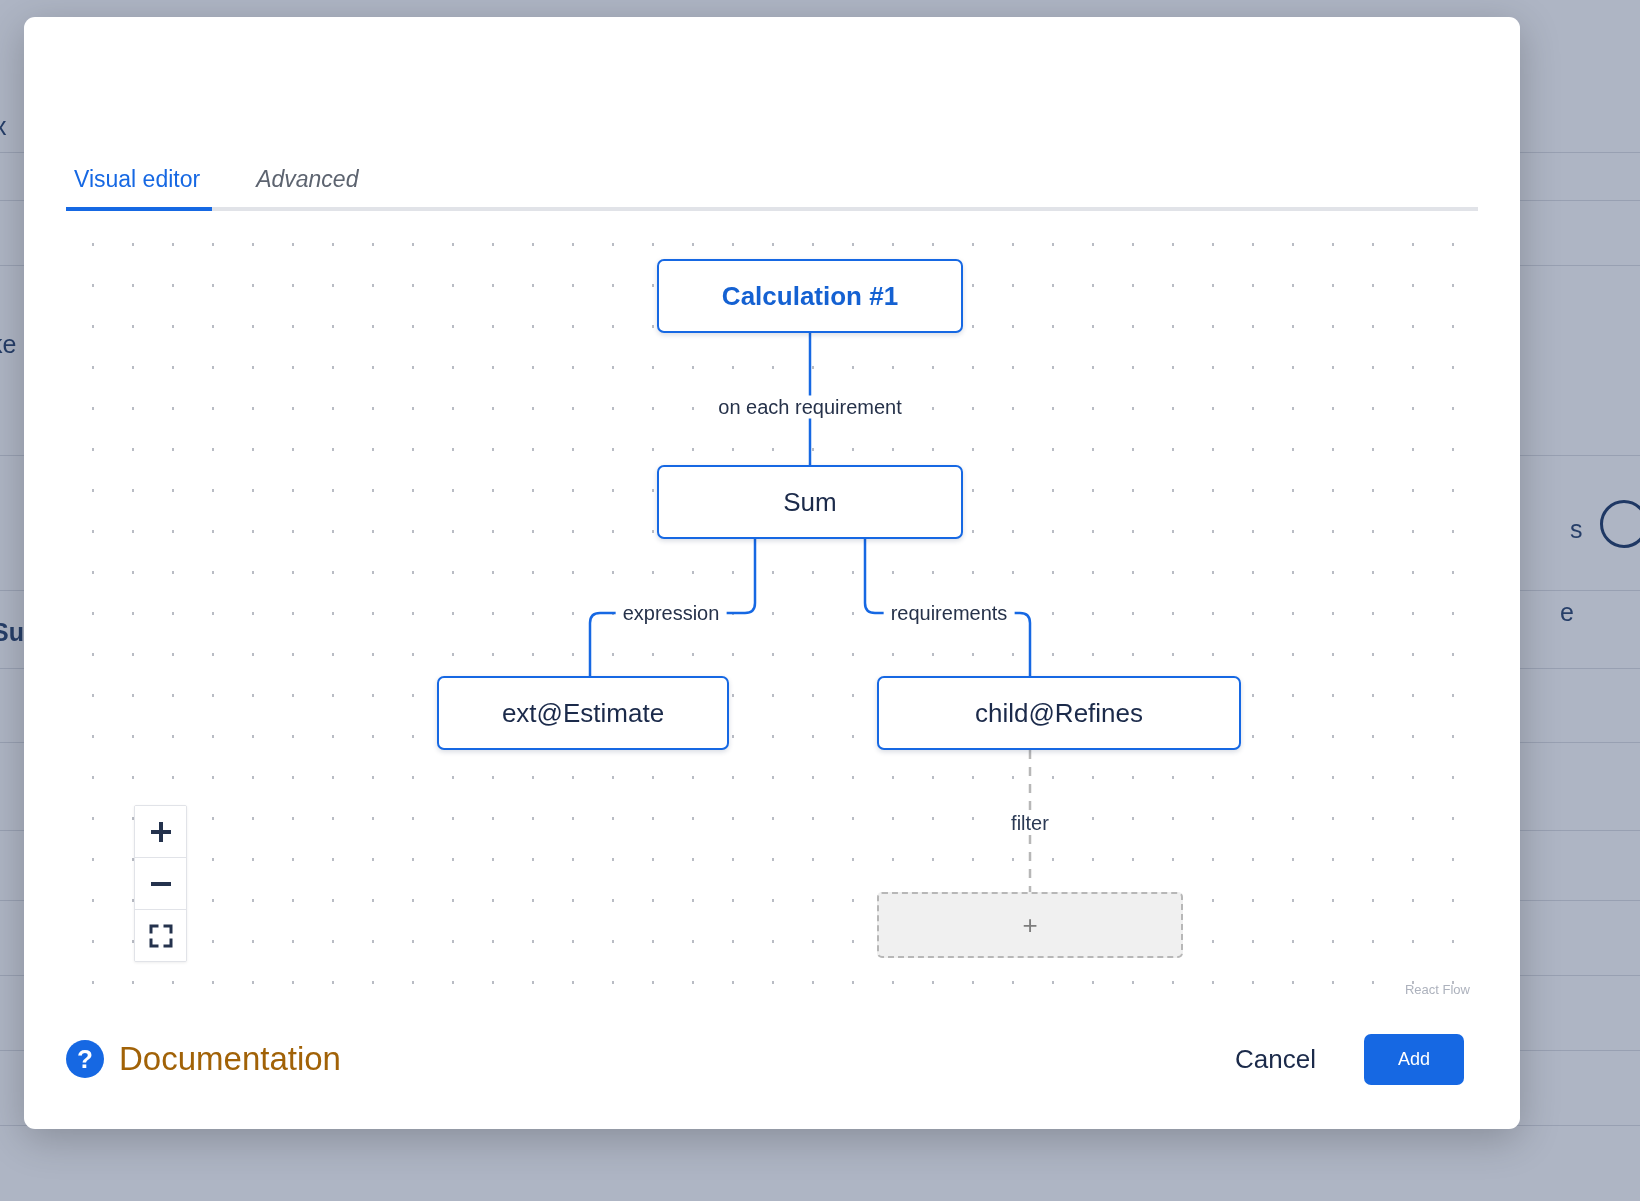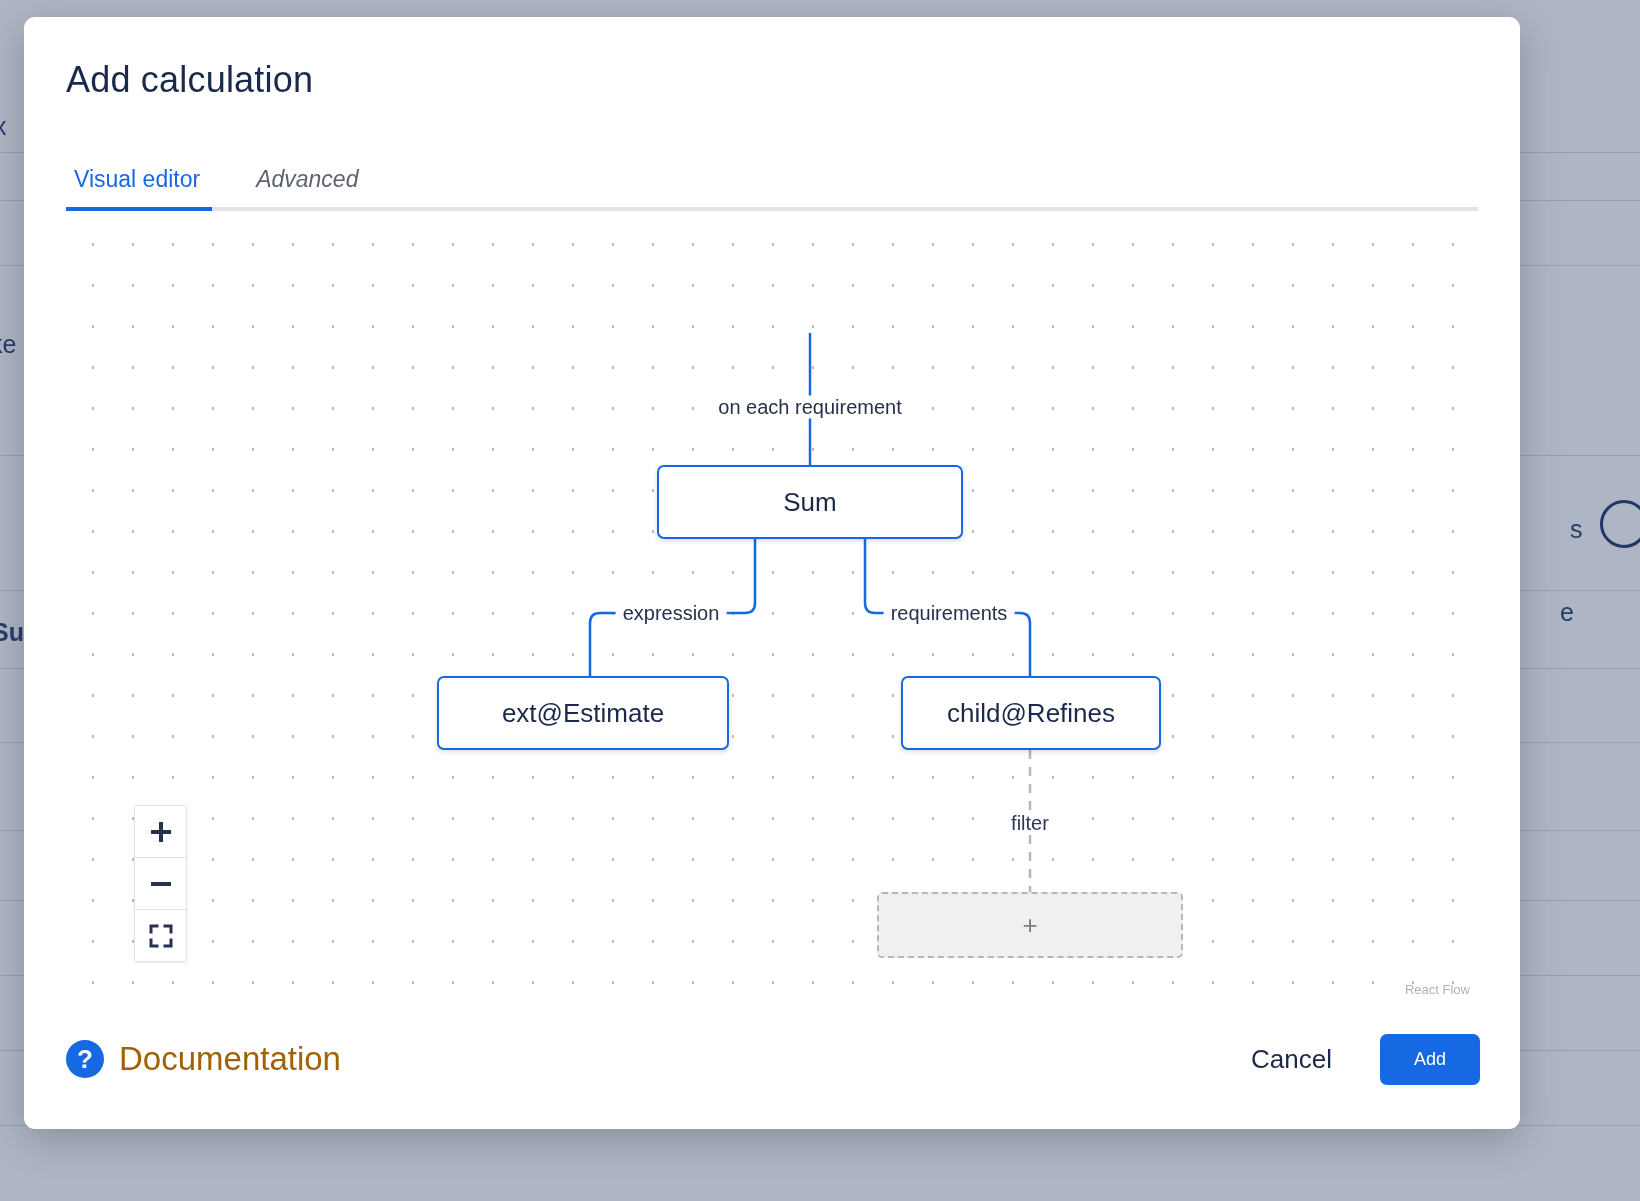--- a/index.html
+++ b/index.html
@@ -224,21 +224,21 @@
     justify-content: center;
     font-size: 26px;
     font-weight: bold;
   }
   .doc-text {
     font-size: 33px;
     color: #a16207;
   }
   .footer-actions {
     position: absolute;
-    right: 40px;
+    right: 56px;
     top: 26px;
     display: flex;
     align-items: center;
     gap: 26px;
   }
   .btn-cancel {
     background: transparent;
     border: none;
     font-family: inherit;
     font-size: 26px;
@@ -280,21 +280,20 @@
         <div class="bg-text" style="left: -10px; top: 330px;">ke</div>
         <div class="bg-text bold" style="left: -8px; top: 618px;">Su</div>
         <div class="bg-text" style="left: 1570px; top: 515px;">s</div>
         <div class="bg-text" style="left: 1560px; top: 598px;">e</div>
         <div class="bg-circle" style="left: 1600px; top: 500px;"></div>
       </div>
   </div>
 
   <div class="modal">
 
-    <div class="modal-title">Add calculation</div>
 
     <div class="tabs">
       <div class="tab-strip">
         <div class="tab active">Visual editor</div>
         <div class="tab">Advanced</div>
       </div>
       <div class="tab-underline-track"></div>
       <div class="tab-underline-active"></div>
     </div>
 
@@ -304,26 +303,27 @@
 
         <path d="M744,120 L744,252" stroke="#1668e3" stroke-width="2.5" fill="none"></path>
 
         <path d="M689,326 L689,390 Q689,400 679,400 L534,400 Q524,400 524,410 L524,463" stroke="#1668e3" stroke-width="2.5" fill="none"></path>
 
         <path d="M799,326 L799,390 Q799,400 809,400 L954,400 Q964,400 964,410 L964,463" stroke="#1668e3" stroke-width="2.5" fill="none"></path>
 
         <path d="M964,537 L964,679" stroke="#b7b7b7" stroke-width="2.5" stroke-dasharray="9 8" fill="none"></path>
       </svg>
 
+      <div class="node root" style="left:591px;top:46px;width:306px;height:74px;">Calculation #1</div>
 
       <div class="node" style="left:591px;top:252px;width:306px;height:74px;">Sum</div>
 
       <div class="node" style="left:371px;top:463px;width:292px;height:74px;">ext@Estimate</div>
 
-      <div class="node" style="left:835px;top:463px;width:260px;height:74px;">child@Refines</div>
+      <div class="node" style="left:811px;top:463px;width:364px;height:74px;">child@Refines</div>
 
       <div class="node-placeholder" style="left:811px;top:679px;width:306px;height:66px;">+</div>
 
       <div class="edge-label" style="left:744px;top:194px;">on each requirement</div>
       <div class="edge-label" style="left:605px;top:400px;">expression</div>
       <div class="edge-label" style="left:883px;top:400px;">requirements</div>
       <div class="edge-label muted" style="left:964px;top:610px;">filter</div>
 
       <div class="controls">
         <div class="ctrl-btn">

